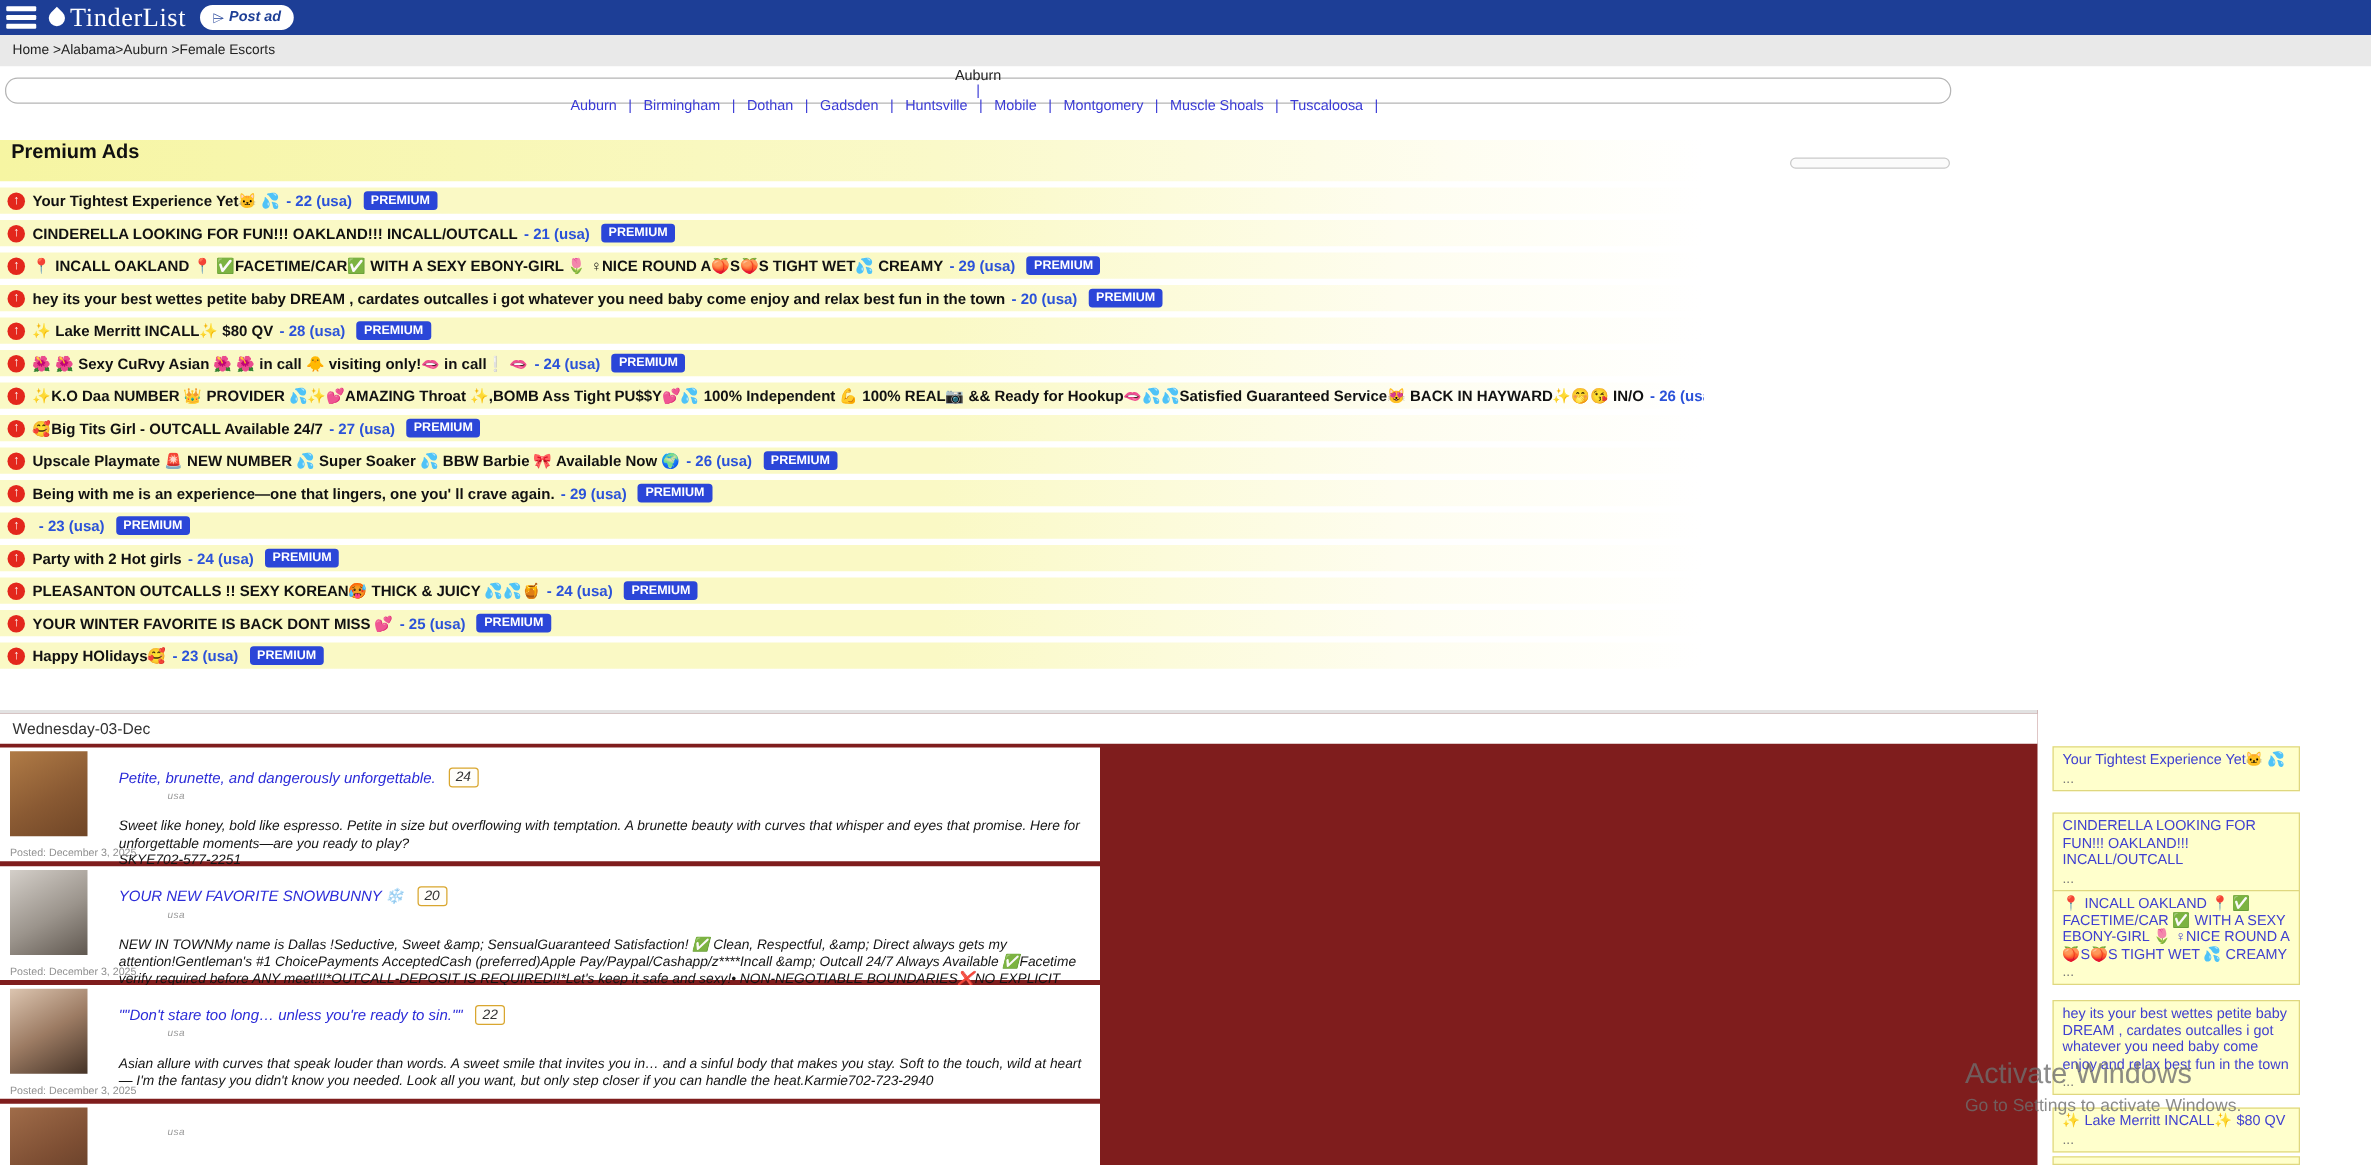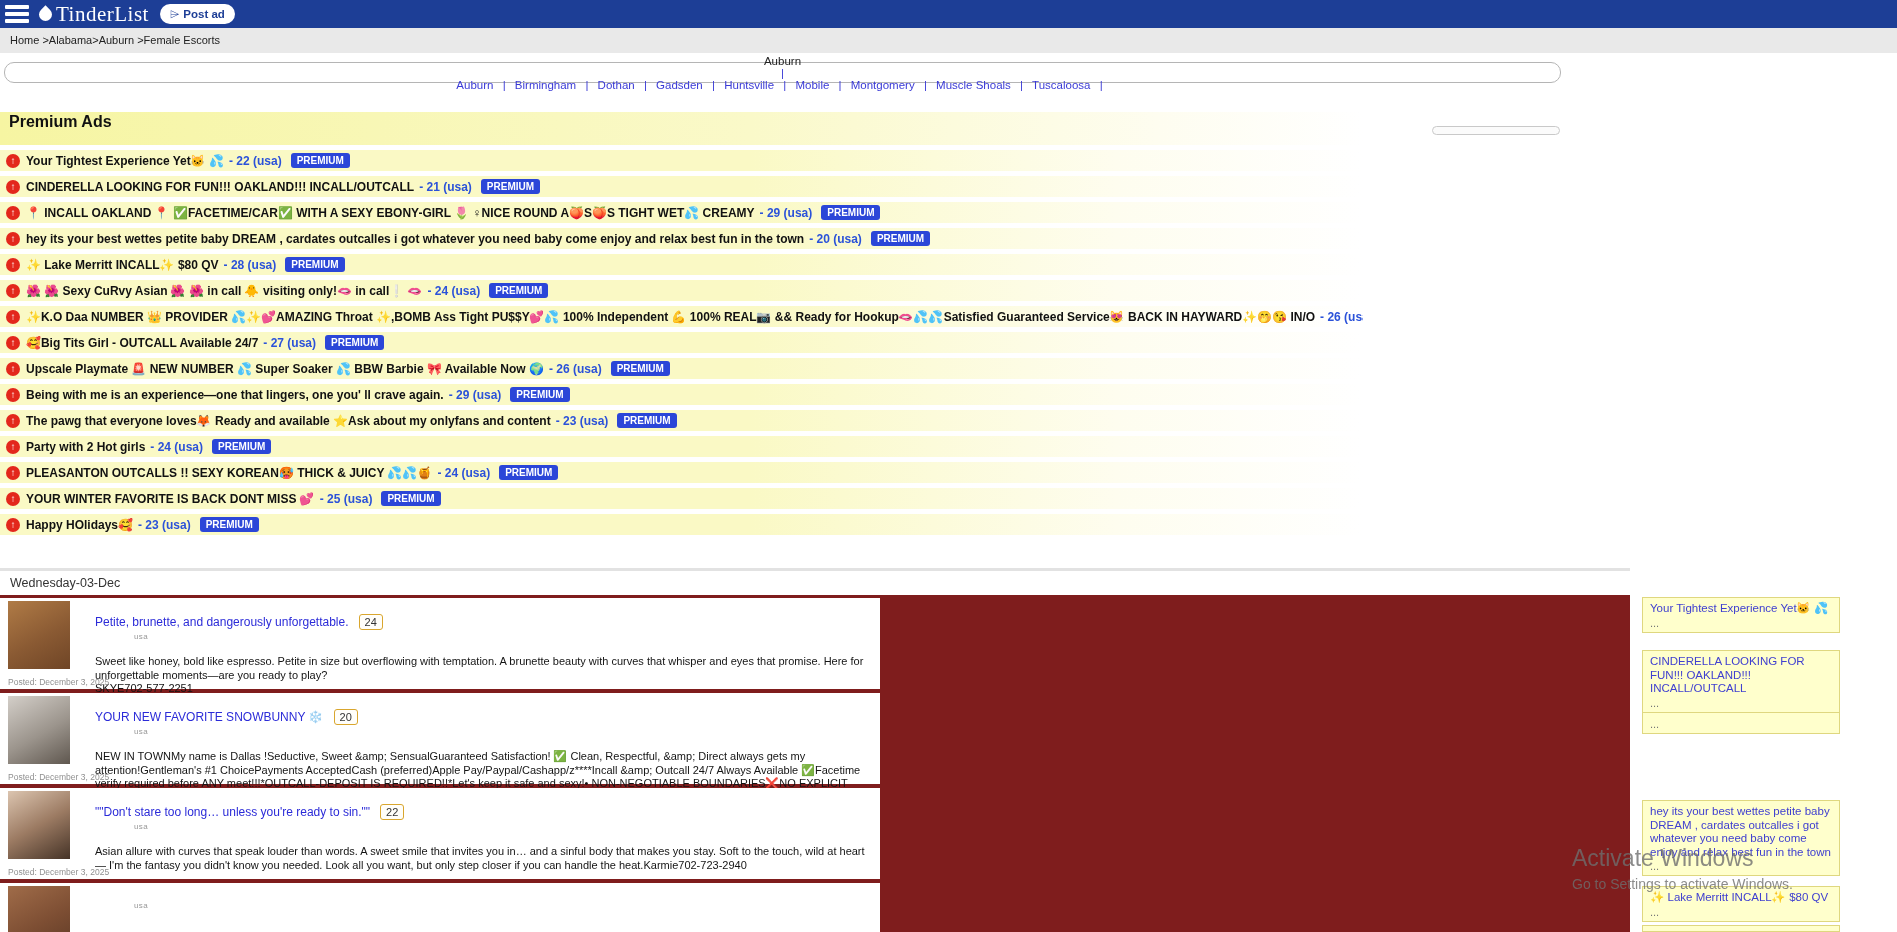--- a/index.html
+++ b/index.html
@@ -14,21 +14,21 @@
   .hamburger span { display:block; height:4px; background:#fff; border-radius:1px; }
   .brand { display:flex; align-items:center; }
   .brand-drop { width:13px; height:13px; background:#fff;
     border-radius:50% 50% 50% 0; transform:rotate(135deg); margin-right:4px; }
   .brand-text { color:#fff; font-family:"Liberation Serif", serif; font-size:21px;
     letter-spacing:.5px; }
   .postad { margin-left:12px; background:#fff; border-radius:10px; height:18px;
     display:flex; align-items:center; padding:0 9px; cursor:pointer;
     box-shadow:0 0 0 1px #fff; }
   .postad .plane { color:#1d3e96; font-size:12px; margin-right:4px; }
-  .postad .lbl { color:#1d3e96; font-size:11.5px; font-weight:bold; }
+  .postad .lbl { color:#1d3e96; font-size:11.5px; font-weight:bold;font-style:italic; }
 
   
   .breadcrumb { position:absolute; top:28px; left:0; width:1897px; height:25px;
     background:#e9e9e9; font-size:11px; color:#222; line-height:25px;
     padding-left:10px; }
 
   
   .citybox { position:absolute; top:62px; left:4px; width:1557px; height:21px;
     border:1px solid #b5b5b5; border-radius:10px; background:#fff;
     display:flex; align-items:center; justify-content:center; font-size:11.5px;flex-direction:column; }
@@ -66,21 +66,21 @@
     margin-bottom:4px; padding:3px 0 0 8px; display:flex; }
   .lphoto { width:62px; height:68px; min-width:62px; cursor:pointer; }
   [data-repeat="listings.items"] .litem:nth-child(1) .lphoto {
     background:linear-gradient(150deg,#b07b46 0%,#8a5a33 55%,#6f4526 100%); }
   [data-repeat="listings.items"] .litem:nth-child(2) .lphoto {
     background:linear-gradient(150deg,#d4cfc9 0%,#9b948c 55%,#5f574f 100%); }
   [data-repeat="listings.items"] .litem:nth-child(3) .lphoto {
     background:linear-gradient(150deg,#dcc5b0 0%,#9c7b63 50%,#453327 100%); }
   [data-repeat="listings.items"] .litem:nth-child(4) .lphoto {
     background:linear-gradient(150deg,#a06c49 0%,#7d4e33 55%,#5e3a26 100%); }
-  .lbody { margin-left:25px; padding-top:13px; width:782px; }
+  .lbody { margin-left:25px; padding-top:13px; width:782px;font-style:italic; }
   .ltitlerow { display:flex; align-items:center; }
   .ltitle { color:#2b2bd8; font-size:12px; text-decoration:none; cursor:pointer; }
   .lage { margin-left:10px; border:1px solid #d9a62e; border-radius:3px;
     background:#fffefa; font-size:11px; color:#333; padding:0 5px; line-height:14px; }
   .lcountry { font-size:8px; color:#999; margin-top:2px; letter-spacing:.4px;padding-left:39px; }
   .ldesc { font-size:11px; color:#141414; line-height:13.5px; margin-top:14px;
     width:782px; }
   .lphone { font-size:11px; color:#141414; line-height:13.5px; }
   .lposted { position:absolute; left:8px; bottom:2px; font-size:8.5px; color:#909090;
     white-space:nowrap; }
@@ -217,21 +217,20 @@
       <span class="pbadge">PREMIUM</span>
     </div>
       <div class="prow">
       <span class="up-icon">↑</span>
       <span class="ptitle">Being with me is an experience—one that lingers, one you' ll crave again.</span>
       <span class="page">- 29 (usa)</span>
       <span class="pbadge">PREMIUM</span>
     </div>
       <div class="prow">
       <span class="up-icon">↑</span>
-      <span class="ptitle">The pawg that everyone loves🦊 Ready and available ⭐Ask about my onlyfans and content</span>
       <span class="page">- 23 (usa)</span>
       <span class="pbadge">PREMIUM</span>
     </div>
       <div class="prow">
       <span class="up-icon">↑</span>
       <span class="ptitle">Party with 2 Hot girls</span>
       <span class="page">- 24 (usa)</span>
       <span class="pbadge">PREMIUM</span>
     </div>
       <div class="prow">
@@ -313,20 +312,21 @@
 <div data-repeat="sidebar.boxes">
     <div class="sbox">
     <a class="sbox-link">Your Tightest Experience Yet🐱 💦</a>
     <div class="sbox-more">...</div>
   </div>
     <div class="sbox">
     <a class="sbox-link">CINDERELLA LOOKING FOR FUN!!! OAKLAND!!! INCALL/OUTCALL</a>
     <div class="sbox-more">...</div>
   </div>
     <div class="sbox">
+    <a class="sbox-link">📍 INCALL OAKLAND 📍 ✅ FACETIME/CAR ✅ WITH A SEXY EBONY-GIRL 🌷 ♀NICE ROUND A🍑S🍑S TIGHT WET 💦 CREAMY</a>
     <div class="sbox-more">...</div>
   </div>
     <div class="sbox">
     <a class="sbox-link">hey its your best wettes petite baby DREAM , cardates outcalles i got whatever you need baby come enjoy and relax best fun in the town</a>
     <div class="sbox-more">...</div>
   </div>
     <div class="sbox">
     <a class="sbox-link">✨ Lake Merritt INCALL✨ $80 QV</a>
     <div class="sbox-more">...</div>
   </div>

